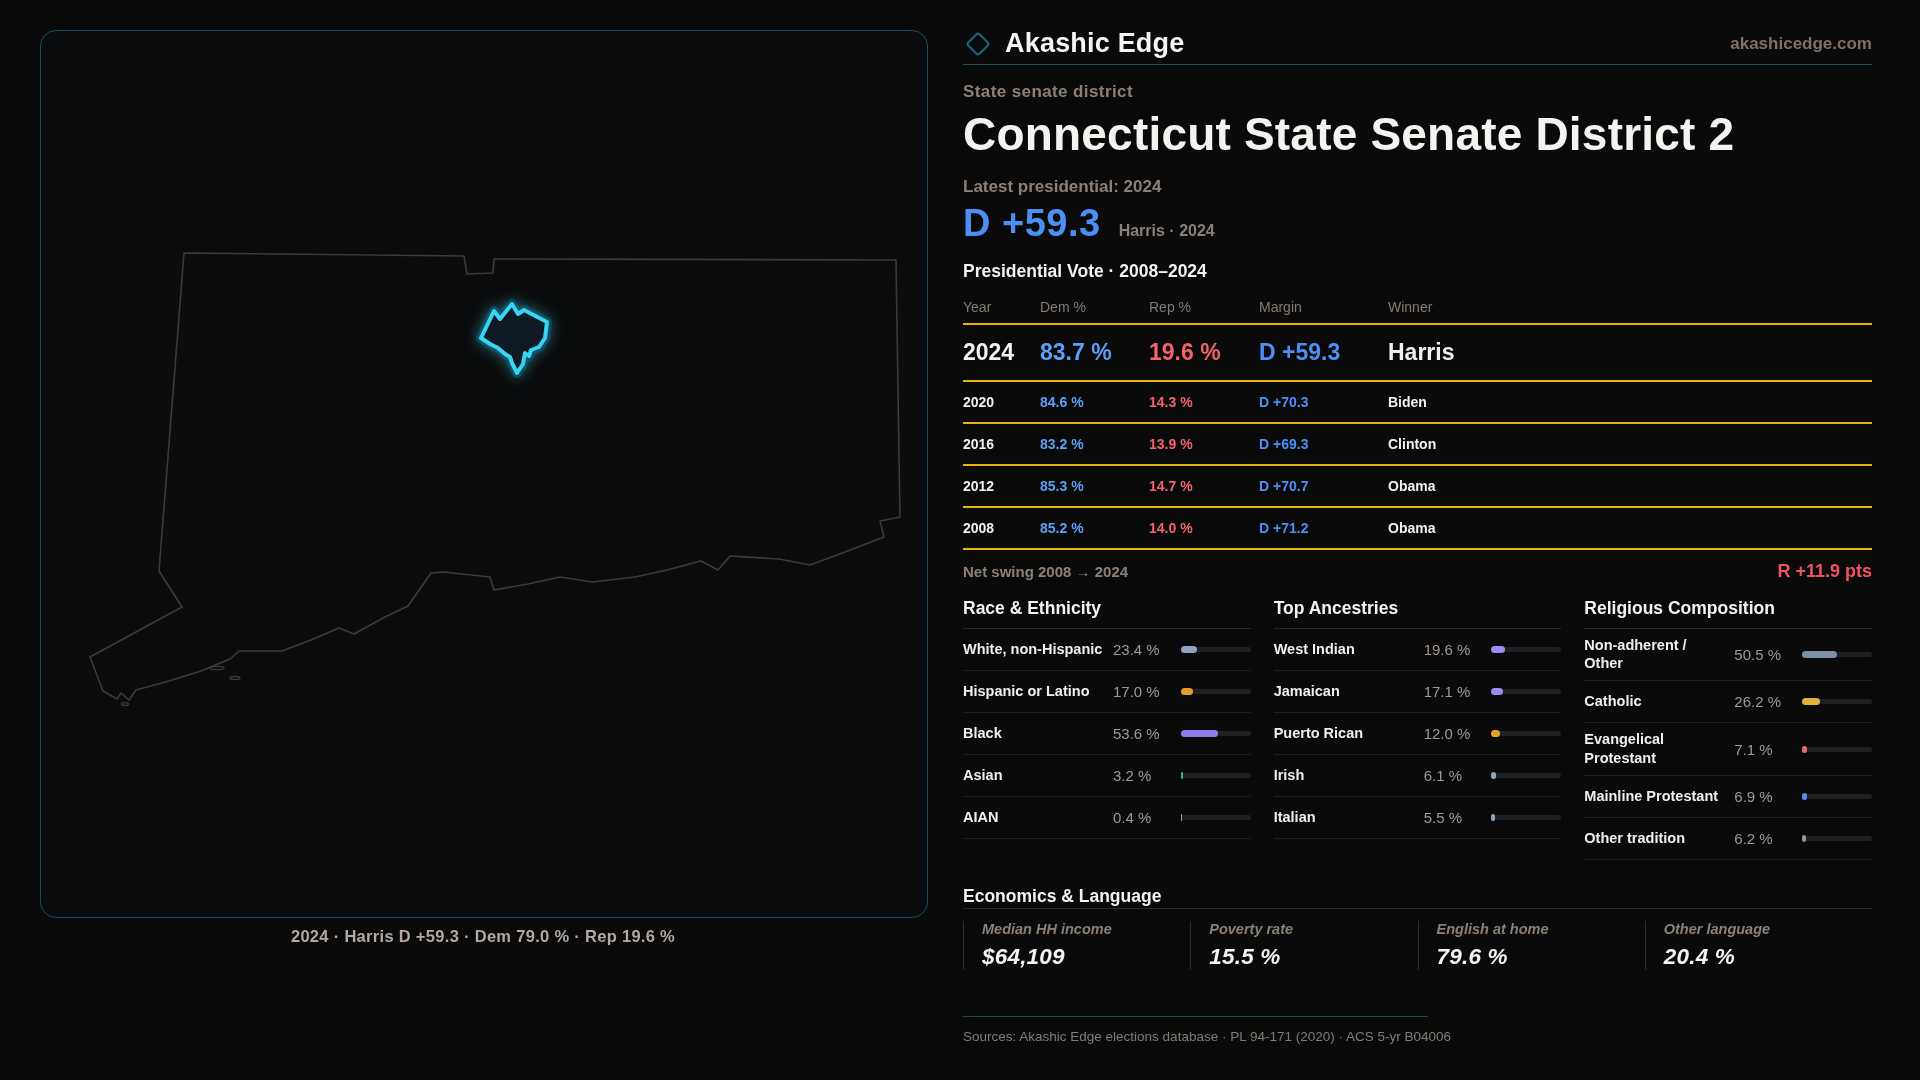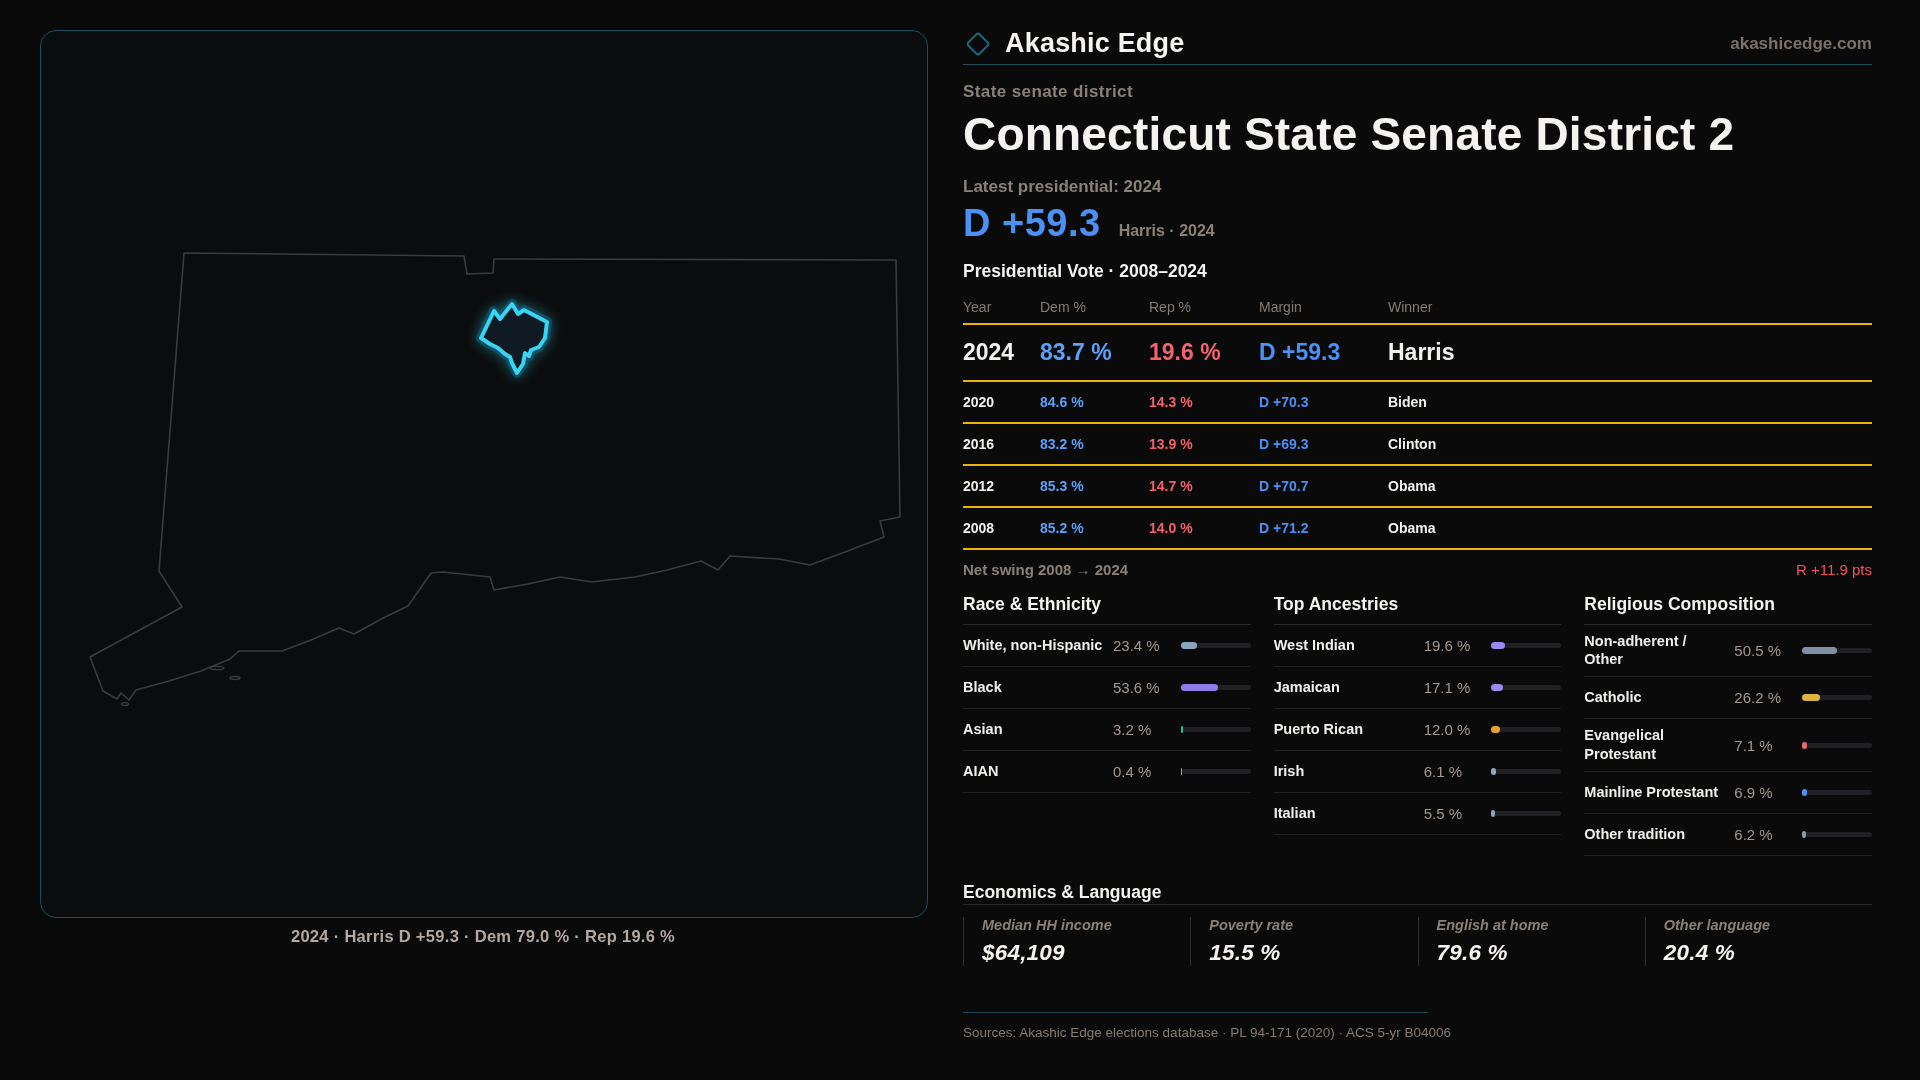--- a/index.html
+++ b/index.html
@@ -33,21 +33,21 @@
   .vt{margin-top:8px;}
   .vt-row{display:grid;grid-template-columns:69px 101px 102px 121px 1fr;align-items:baseline;
           border-bottom:2px solid #eab308;gap:8px;}
   .vt-head span{padding:9px 0 8px;font-size:14px;font-weight:500;color:#857b71;}
   .vt-data span{padding:12px 0;font-size:14px;font-weight:700;}
   .vt-big span{padding:14px 0;font-size:23px;}
   .c-year{color:#f3f1ee;} .c-dem{color:#5e9ff7;} .c-rep{color:#f2636c;}
   .c-margin{color:#4c90f6;} .c-winner{color:#f3f1ee;}
   .netswing{display:flex;justify-content:space-between;align-items:baseline;margin-top:11px;}
   .netswing-label{font-size:15px;font-weight:600;color:#8b8076;}
-  .netswing-val{font-size:15px;font-weight:400;color:#ef5460;}
+  .netswing-val{font-size:18px;font-weight:700;color:#ef5460;}
 
   
   .demo-grid{margin-top:16px;display:grid;grid-template-columns:1fr 1fr 1fr;column-gap:23px;align-items:start;}
   .sec-title{margin:0;font-size:17.5px;font-weight:700;color:#f5f3f0;padding-bottom:9px;
              border-bottom:1px solid #29292d;}
   .demo-row{display:flex;align-items:center;border-bottom:1px solid #202024;padding:7px 0;min-height:27px;}
   .d-label{width:150px;padding-right:6px;box-sizing:border-box;font-size:14.5px;font-weight:700;
            color:#f1efec;line-height:1.3;}
   .d-value{flex:1;font-size:15px;font-weight:500;color:#a3988e;}
   .d-bar{width:70px;height:8px;position:relative;flex:0 0 70px;}
@@ -169,20 +169,28 @@
           <h3 class="sec-title">Race &amp; Ethnicity</h3>
           <div class="demo-row">
             <span class="d-label">White, non-Hispanic</span>
             <span class="d-value">23.4 %</span>
             <span class="d-bar">
               <i class="d-track"></i>
               <i class="d-fill" style="width: 23.4%; background: rgb(142, 163, 189);"></i>
             </span>
           </div>
           <div class="demo-row">
+            <span class="d-label">Hispanic or Latino</span>
+            <span class="d-value">17.0 %</span>
+            <span class="d-bar">
+              <i class="d-track"></i>
+              <i class="d-fill" style="width: 17%; background: rgb(229, 156, 43);"></i>
+            </span>
+          </div>
+          <div class="demo-row">
             <span class="d-label">Black</span>
             <span class="d-value">53.6 %</span>
             <span class="d-bar">
               <i class="d-track"></i>
               <i class="d-fill" style="width: 53.6%; background: rgb(143, 124, 232);"></i>
             </span>
           </div>
           <div class="demo-row">
             <span class="d-label">Asian</span>
             <span class="d-value">3.2 %</span>

